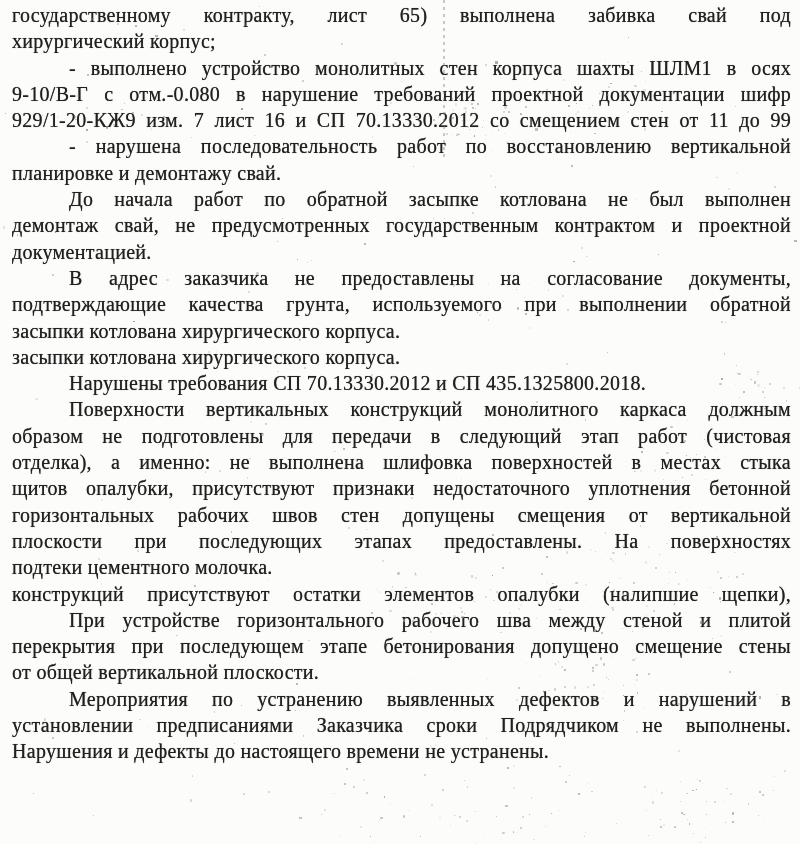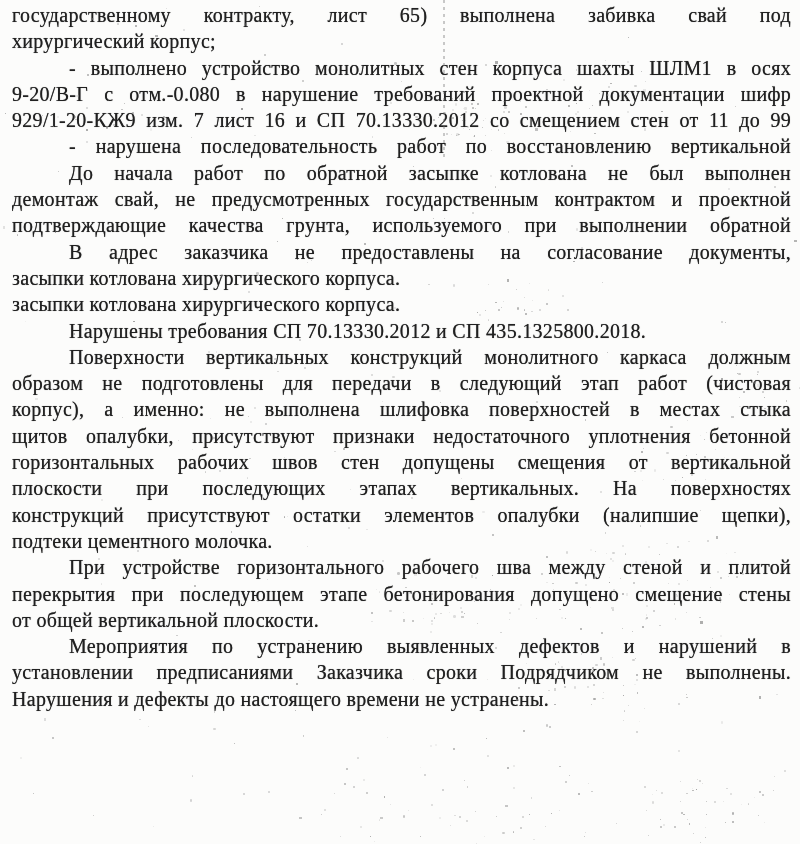--- a/index.html
+++ b/index.html
@@ -39,38 +39,40 @@
   }
 </style>
 </head>
 <body>
 
 <div class="page">
   <div class="textlayer">
     <div class="ln">государственному контракту, лист 65) выполнена забивка свай под</div>
     <div class="ln last">хирургический корпус;</div>
     <div class="ln ind">- выполнено устройство монолитных стен корпуса шахты ШЛМ1 в осях</div>
-    <div class="ln">9-20/В-Г с отм.-0.080 в нарушение требований проектной документации шифр</div>
+    <div class="ln">9-10/В-Г с отм.-0.080 в нарушение требований проектной документации шифр</div>
     <div class="ln">929/1-20-КЖ9 изм. 7 лист 16 и СП 70.13330.2012 со смещением стен от 11 до 99</div>
     <div class="ln ind">- нарушена последовательность работ по восстановлению вертикальной</div>
+    <div class="ln last">планировке и демонтажу свай.</div>
     <div class="ln ind">До начала работ по обратной засыпке котлована не был выполнен</div>
     <div class="ln">демонтаж свай, не предусмотренных государственным контрактом и проектной</div>
+    <div class="ln last">документацией.</div>
+    <div class="ln ind">В адрес заказчика не предоставлены на согласование документы,</div>
     <div class="ln">подтверждающие качества грунта, используемого при выполнении обратной</div>
-    <div class="ln ind">В адрес заказчика не предоставлены на согласование документы,</div>
     <div class="ln last">засыпки котлована хирургического корпуса.</div>
     <div class="ln last">засыпки котлована хирургического корпуса.</div>
     <div class="ln ind last">Нарушены требования СП 70.13330.2012 и СП 435.1325800.2018.</div>
     <div class="ln ind">Поверхности вертикальных конструкций монолитного каркаса должным</div>
     <div class="ln">образом не подготовлены для передачи в следующий этап работ (чистовая</div>
-    <div class="ln">корпус), а именно: не выполнена шлифовка поверхностей в местах стыка</div>
+    <div class="ln">отделка), а именно: не выполнена шлифовка поверхностей в местах стыка</div>
     <div class="ln">щитов опалубки, присутствуют признаки недостаточного уплотнения бетонной</div>
     <div class="ln">горизонтальных рабочих швов стен допущены смещения от вертикальной</div>
-    <div class="ln">плоскости при последующих этапах вертикальных. На поверхностях</div>
+    <div class="ln">плоскости при последующих этапах предоставлены. На поверхностях</div>
+    <div class="ln last">подтеки цементного молочка.</div>
     <div class="ln">конструкций присутствуют остатки элементов опалубки (налипшие щепки),</div>
-    <div class="ln last">подтеки цементного молочка.</div>
     <div class="ln ind">При устройстве горизонтального рабочего шва между стеной и плитой</div>
     <div class="ln">перекрытия при последующем этапе бетонирования допущено смещение стены</div>
     <div class="ln last">от общей вертикальной плоскости.</div>
     <div class="ln ind">Мероприятия по устранению выявленных дефектов и нарушений в</div>
     <div class="ln">установлении предписаниями Заказчика сроки Подрядчиком не выполнены.</div>
     <div class="ln last">Нарушения и дефекты до настоящего времени не устранены.</div>
   </div>
   <div class="artifact-line"></div>
   <div class="noise">
       <i style="left: 52.3px; top: 736.8px; width: 1.9px; height: 1.9px; background: rgba(139, 139, 139, 0.48);"></i>

